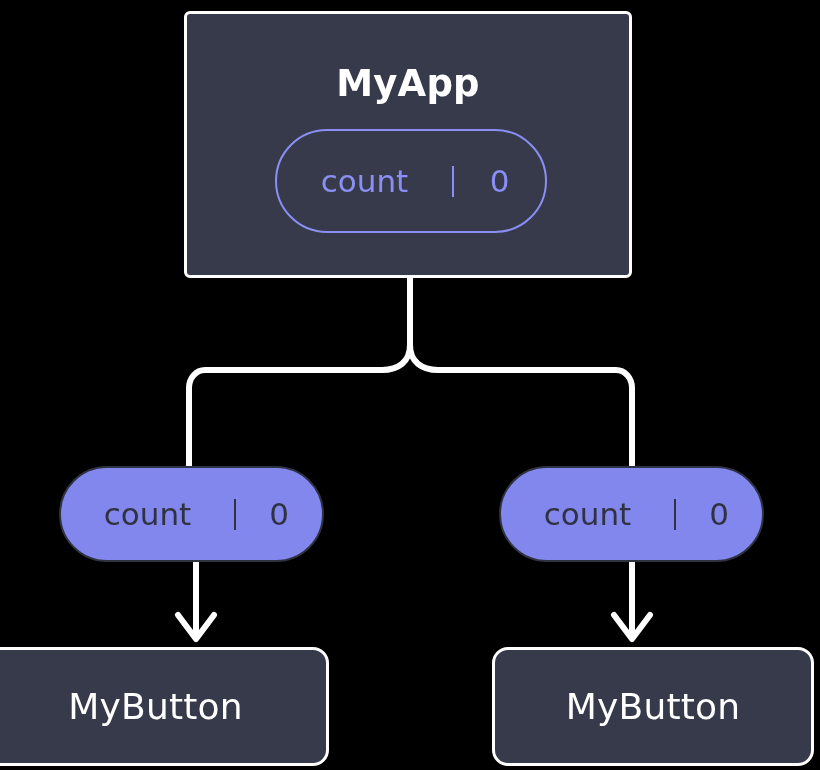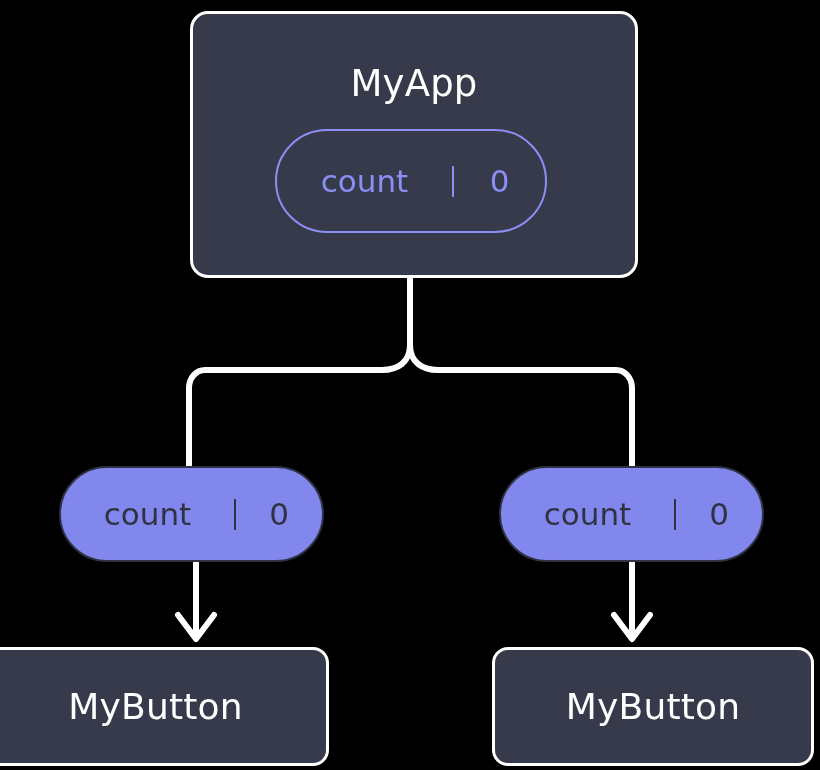--- a/index.html
+++ b/index.html
@@ -41,26 +41,27 @@
   .node-title {
     color: #ffffff;
     font-size: 37px;
     line-height: 1;
     letter-spacing: 0.2px;
     white-space: nowrap;
   }
 
   
   #root-node {
-    left: 190px;
+    left: 184px;
     top: 11px;
     width: 448px;
     height: 267px;
-    border-radius: 18px;
+    border-radius: 6px;
     justify-content: flex-start;
+    font-weight: bold;
   }
   #root-node .node-title { margin-top: 51px; }
 
   
   #leaf-left {
     left: -18px;
     top: 647px;
     width: 347px;
     height: 119px;
     justify-content: center;

